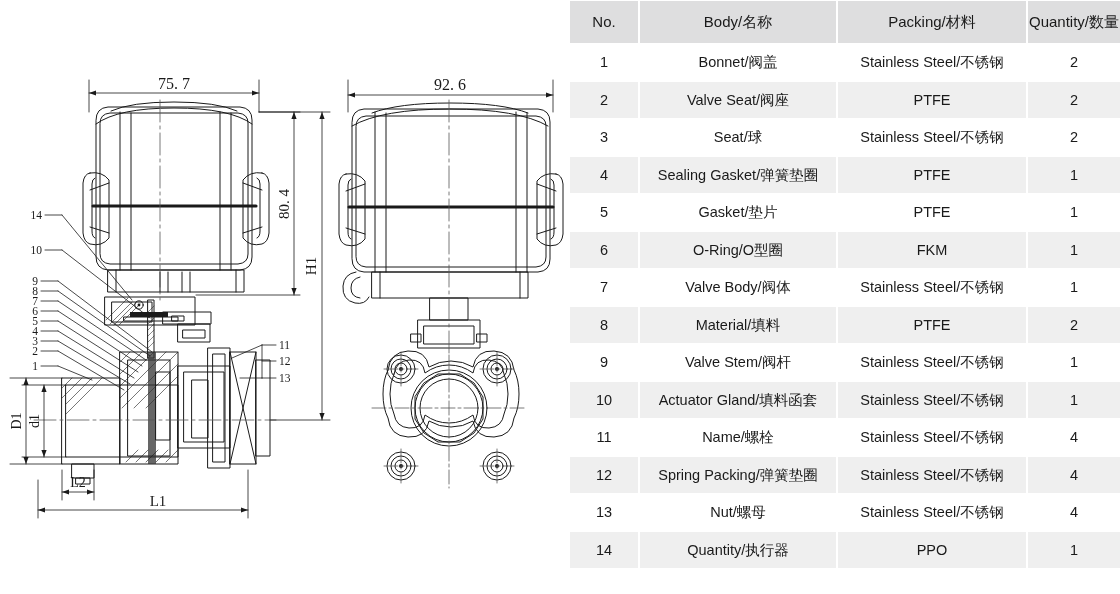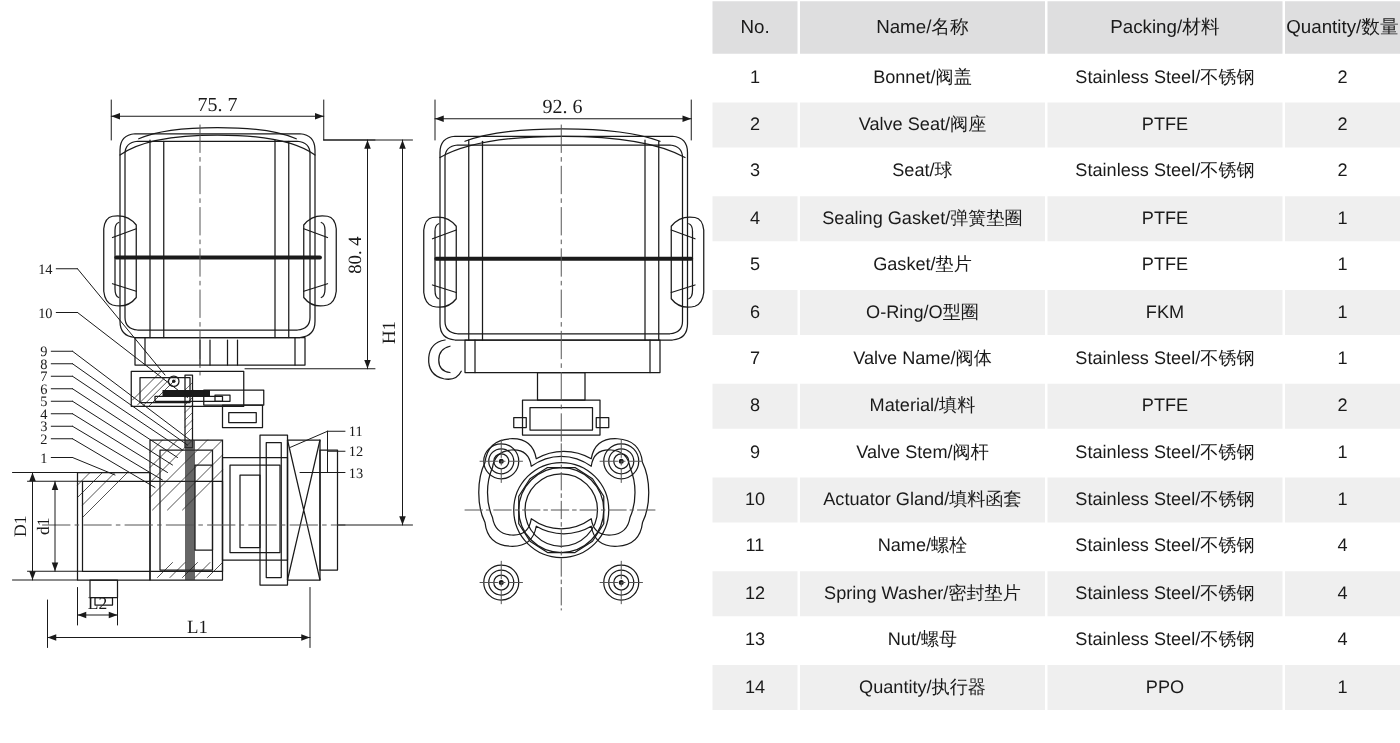--- a/index.html
+++ b/index.html
@@ -381,21 +381,21 @@
     <table class="tbl">
       <colgroup>
         <col class="c-no">
           <col class="c-name">
           <col class="c-mat">
           <col class="c-qty">
       </colgroup>
       <thead>
         <tr>
           <th>No.</th>
-          <th>Name/名称</th>
+          <th>Body/名称</th>
           <th>Packing/材料</th>
           <th>Quantity/数量</th>
         </tr>
       </thead>
       <tbody>
         <tr class="plain">
           <td>1</td>
           <td>Bonnet/阀盖</td>
           <td>Stainless Steel/不锈钢</td>
           <td>2</td>
@@ -425,21 +425,21 @@
           <td>1</td>
         </tr>
         <tr class="alt">
           <td>6</td>
           <td>O-Ring/O型圈</td>
           <td>FKM</td>
           <td>1</td>
         </tr>
         <tr class="plain">
           <td>7</td>
-          <td>Valve Name/阀体</td>
+          <td>Valve Body/阀体</td>
           <td>Stainless Steel/不锈钢</td>
           <td>1</td>
         </tr>
         <tr class="alt">
           <td>8</td>
           <td>Material/填料</td>
           <td>PTFE</td>
           <td>2</td>
         </tr>
         <tr class="plain">
@@ -455,21 +455,21 @@
           <td>1</td>
         </tr>
         <tr class="plain">
           <td>11</td>
           <td>Name/螺栓</td>
           <td>Stainless Steel/不锈钢</td>
           <td>4</td>
         </tr>
         <tr class="alt">
           <td>12</td>
-          <td>Spring Washer/密封垫片</td>
+          <td>Spring Packing/弹簧垫圈</td>
           <td>Stainless Steel/不锈钢</td>
           <td>4</td>
         </tr>
         <tr class="plain">
           <td>13</td>
           <td>Nut/螺母</td>
           <td>Stainless Steel/不锈钢</td>
           <td>4</td>
         </tr>
         <tr class="alt">

